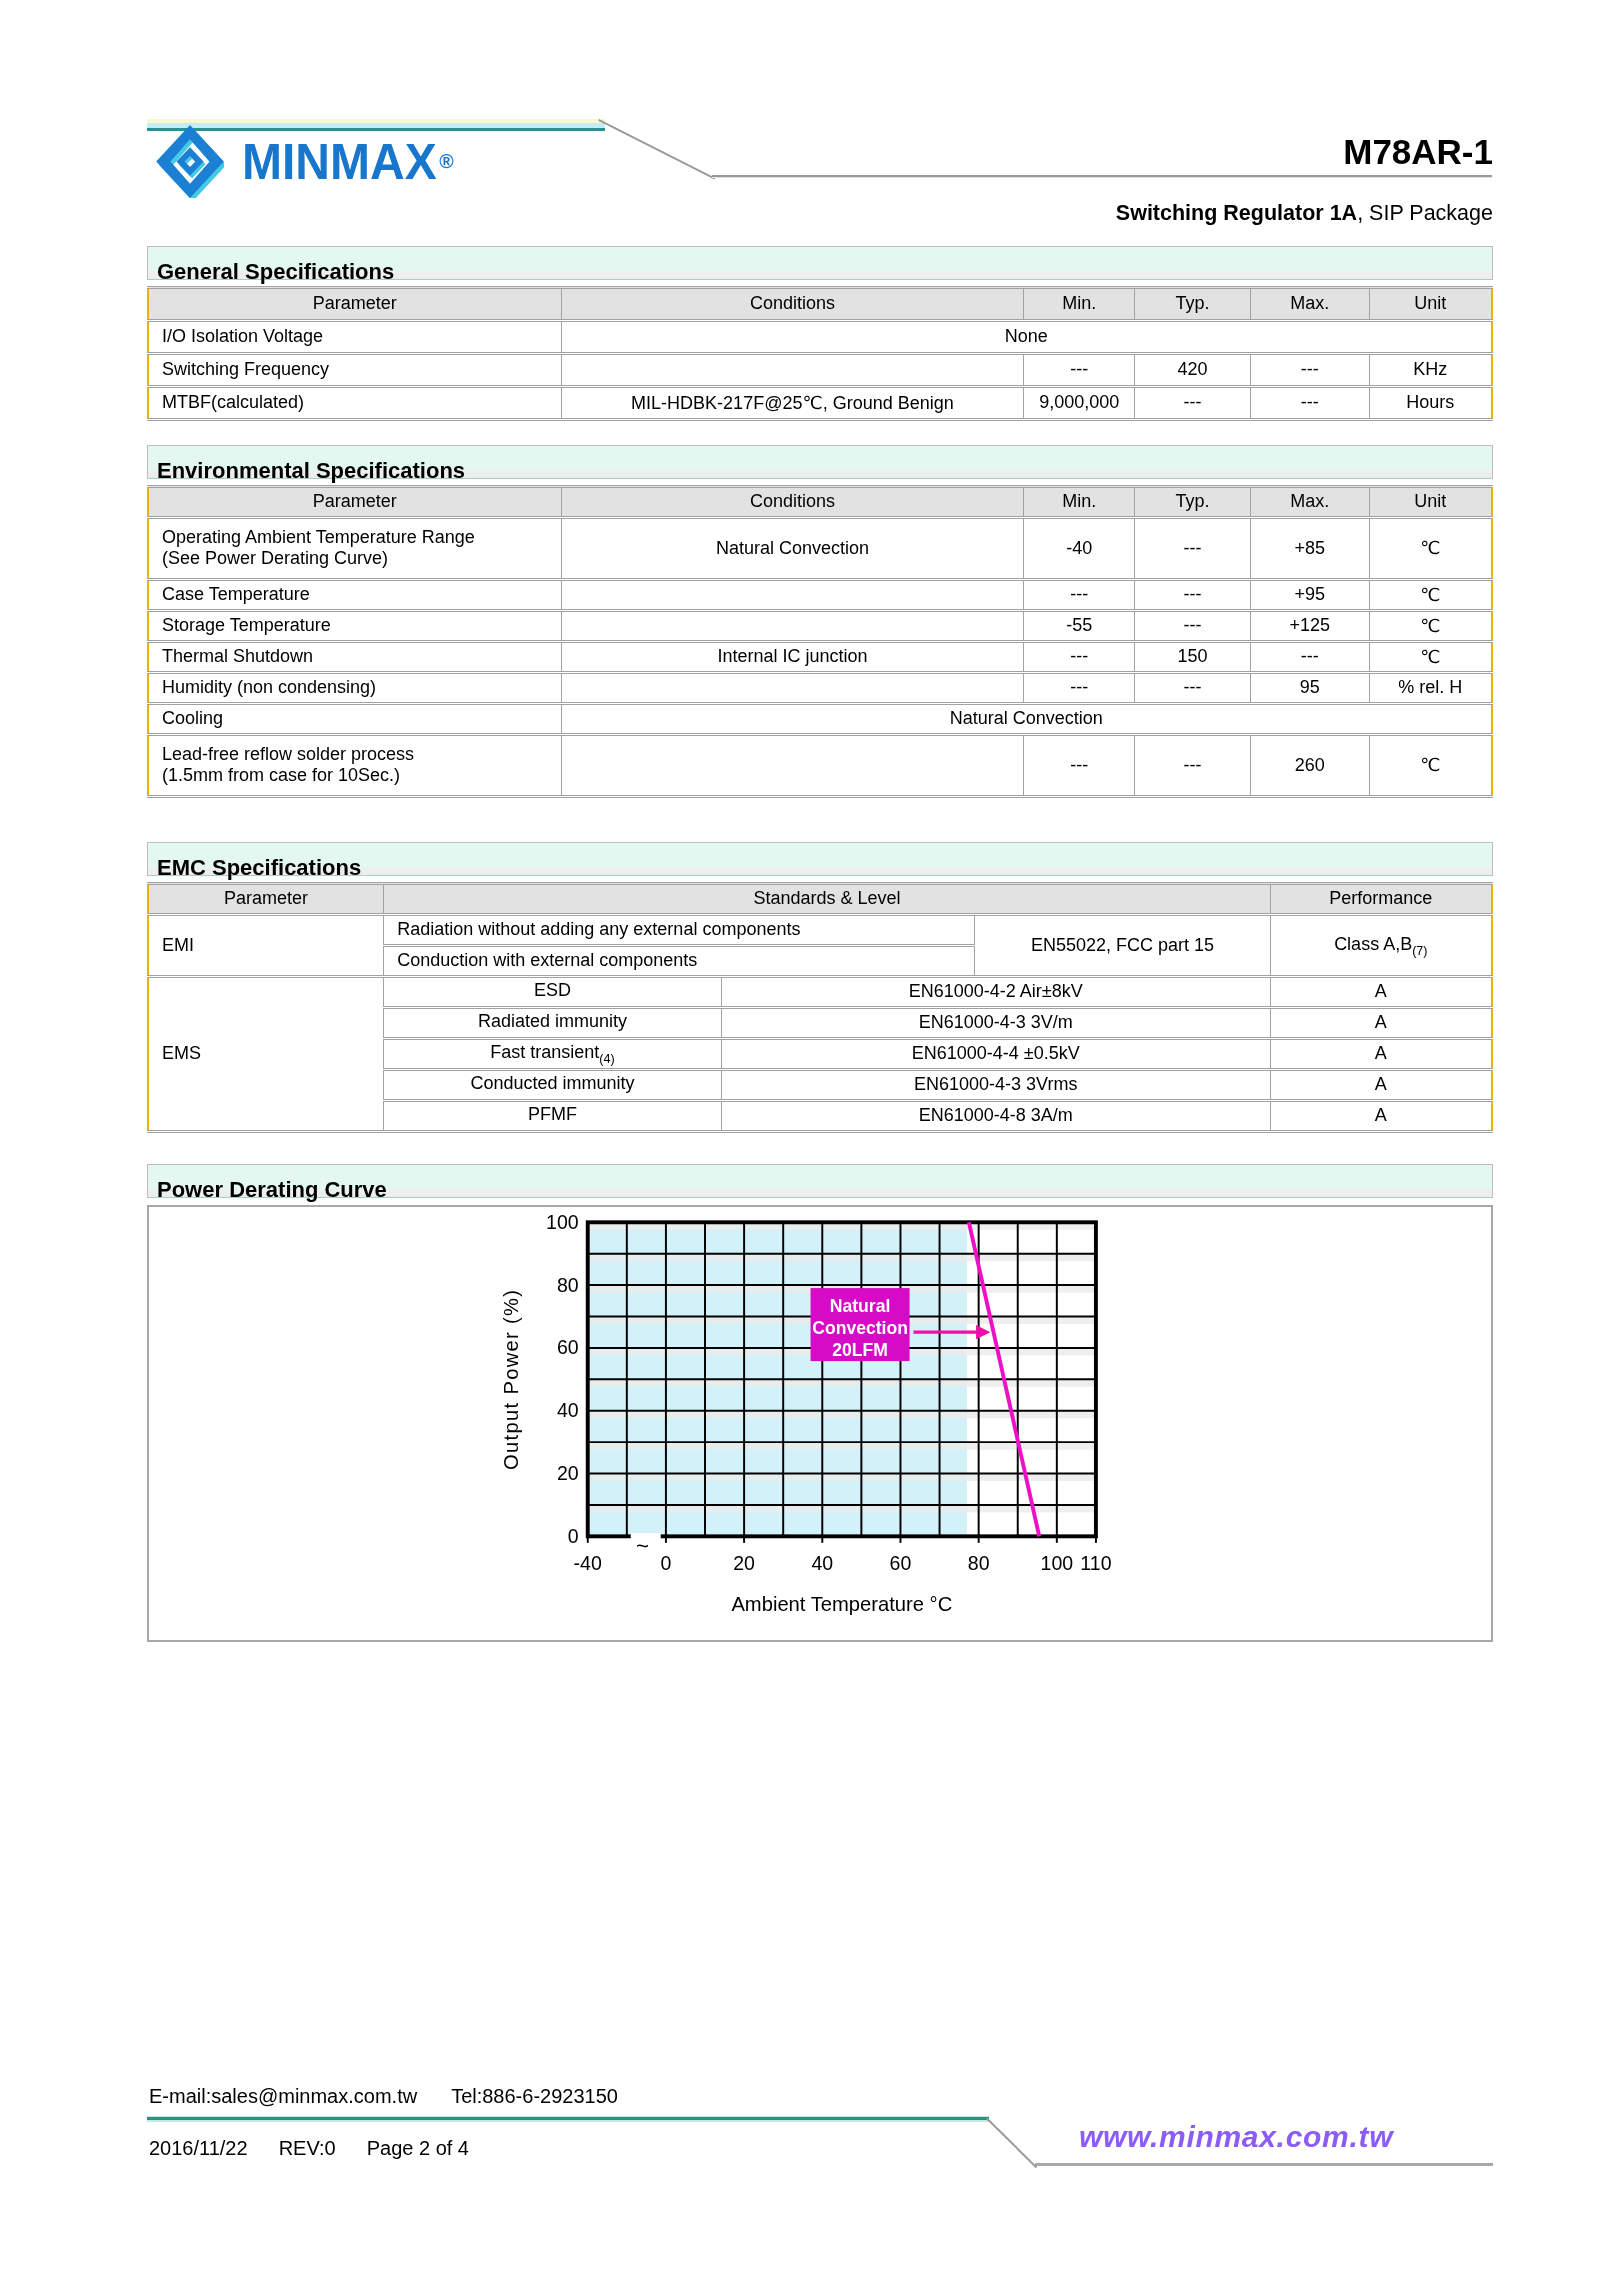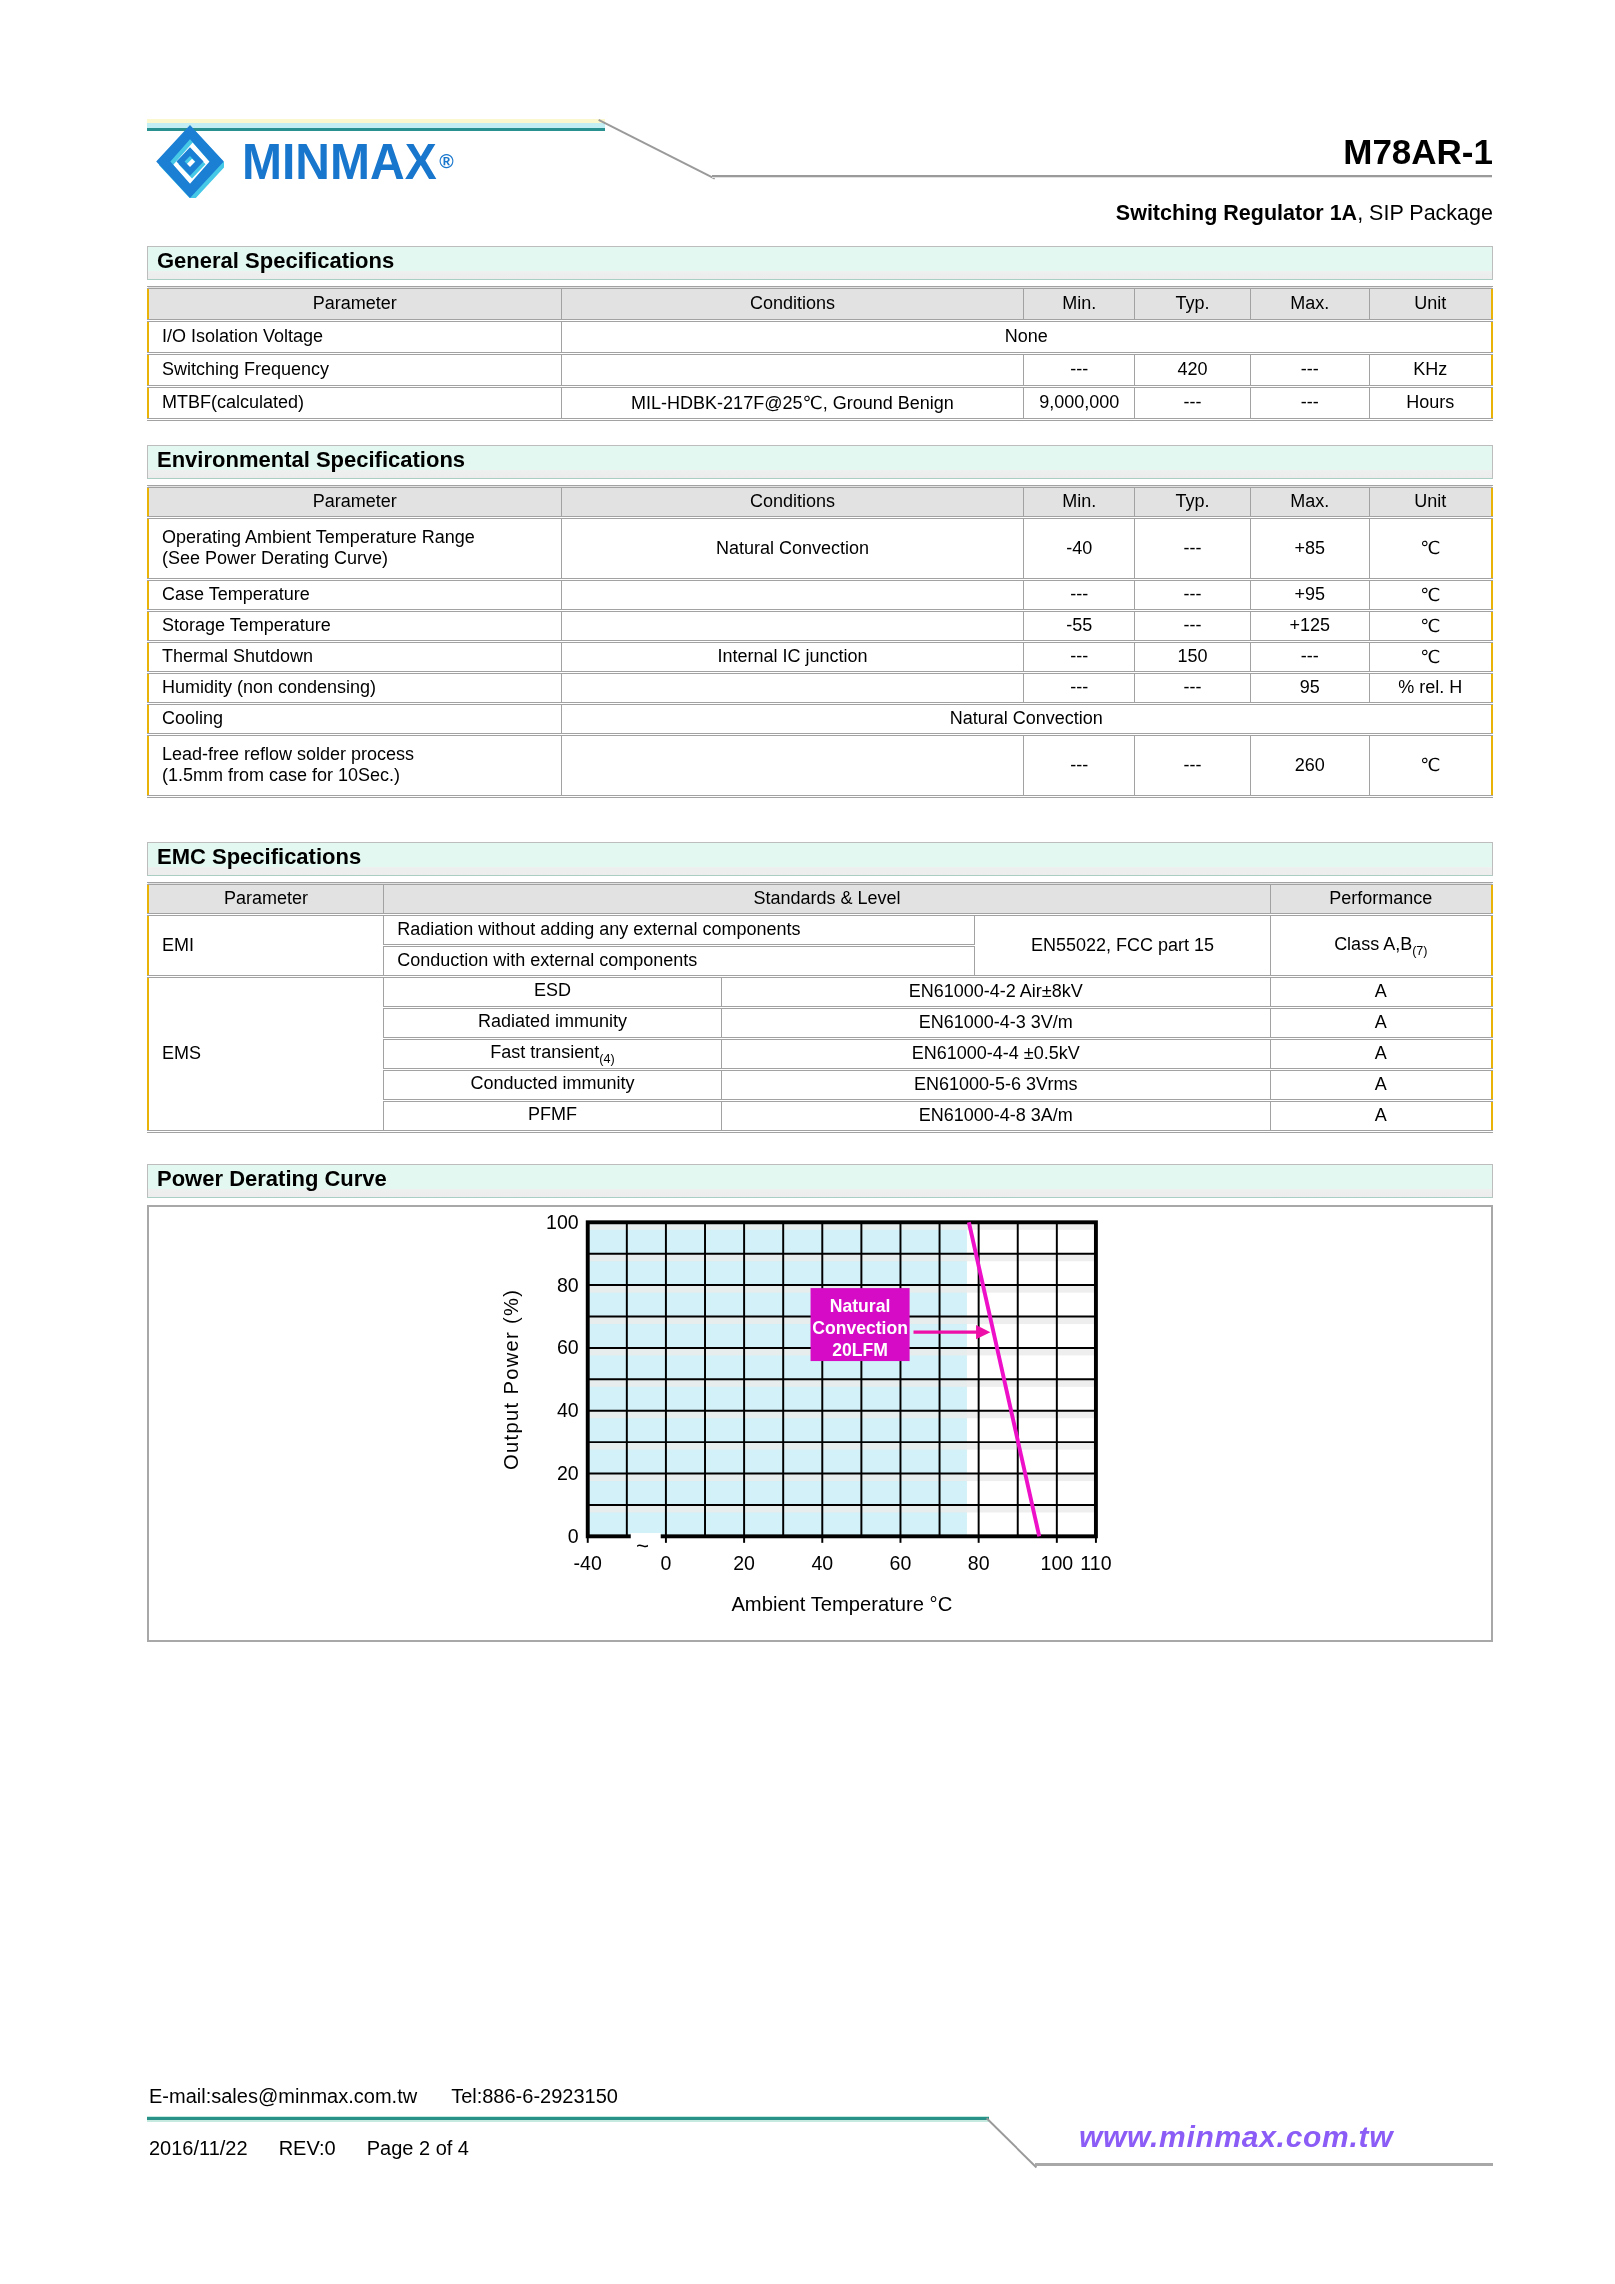--- a/index.html
+++ b/index.html
@@ -21,21 +21,21 @@
   .logo-reg { font-size:19.6px; font-weight:bold; color:#1877cd; vertical-align:super; margin-left:2.6px; }
   .model { position:absolute; right:123px; top:132px; font-size:35px; font-weight:bold; }
   .subtitle { position:absolute; right:123px; top:201px; font-size:21.5px; }
   .subtitle .b { font-weight:bold; }
 
   
   .section { position:absolute; left:147px; width:1346px; }
   .sec-title { height:34px; border:1.3px solid #bdbdbd;
                background:linear-gradient(#e2f8f0 0%, #e2f8f0 76%, #edf0ee 76%, #ececec 100%);
                border-bottom:1.3px solid #a9cfc4;
-               font-size:22px; font-weight:bold; padding:1px 0 0 9px; }
+               font-size:22px; font-weight:bold; padding:12px 0 0 9px; }
   .sec-table { margin-top:5.9px; }
 
   table { width:1346px; border-collapse:collapse; font-size:18px; }
   td { border-left:1.3px solid #a2a2a2; border-right:1.3px solid #a2a2a2;
        border-top:3.3px double #a2a2a2; border-bottom:3.3px double #a2a2a2;
        height:31px; text-align:center; vertical-align:middle; padding:1.3px 5.2px; background:#fff; }
   table { border:2px solid #eab308; }
   tr.thead td { background:#e2e2e2; }
   td.l { text-align:left; padding-left:13px; }
   td.h2 { height:62px; }
@@ -244,21 +244,21 @@
         <td colspan="2">EN61000-4-3 3V/m</td>
         <td>A</td>
       </tr>
       <tr>
         <td><span>Fast transient</span><span class="sub">(4)</span></td>
         <td colspan="2">EN61000-4-4 ±0.5kV</td>
         <td>A</td>
       </tr>
       <tr>
         <td><span>Conducted immunity</span><span class="sub"></span></td>
-        <td colspan="2">EN61000-5-6 3Vrms</td>
+        <td colspan="2">EN61000-4-3 3Vrms</td>
         <td>A</td>
       </tr>
       <tr>
         <td><span>PFMF</span><span class="sub"></span></td>
         <td colspan="2">EN61000-4-8 3A/m</td>
         <td>A</td>
       </tr>
     </tbody>
       </table>
   </div>

